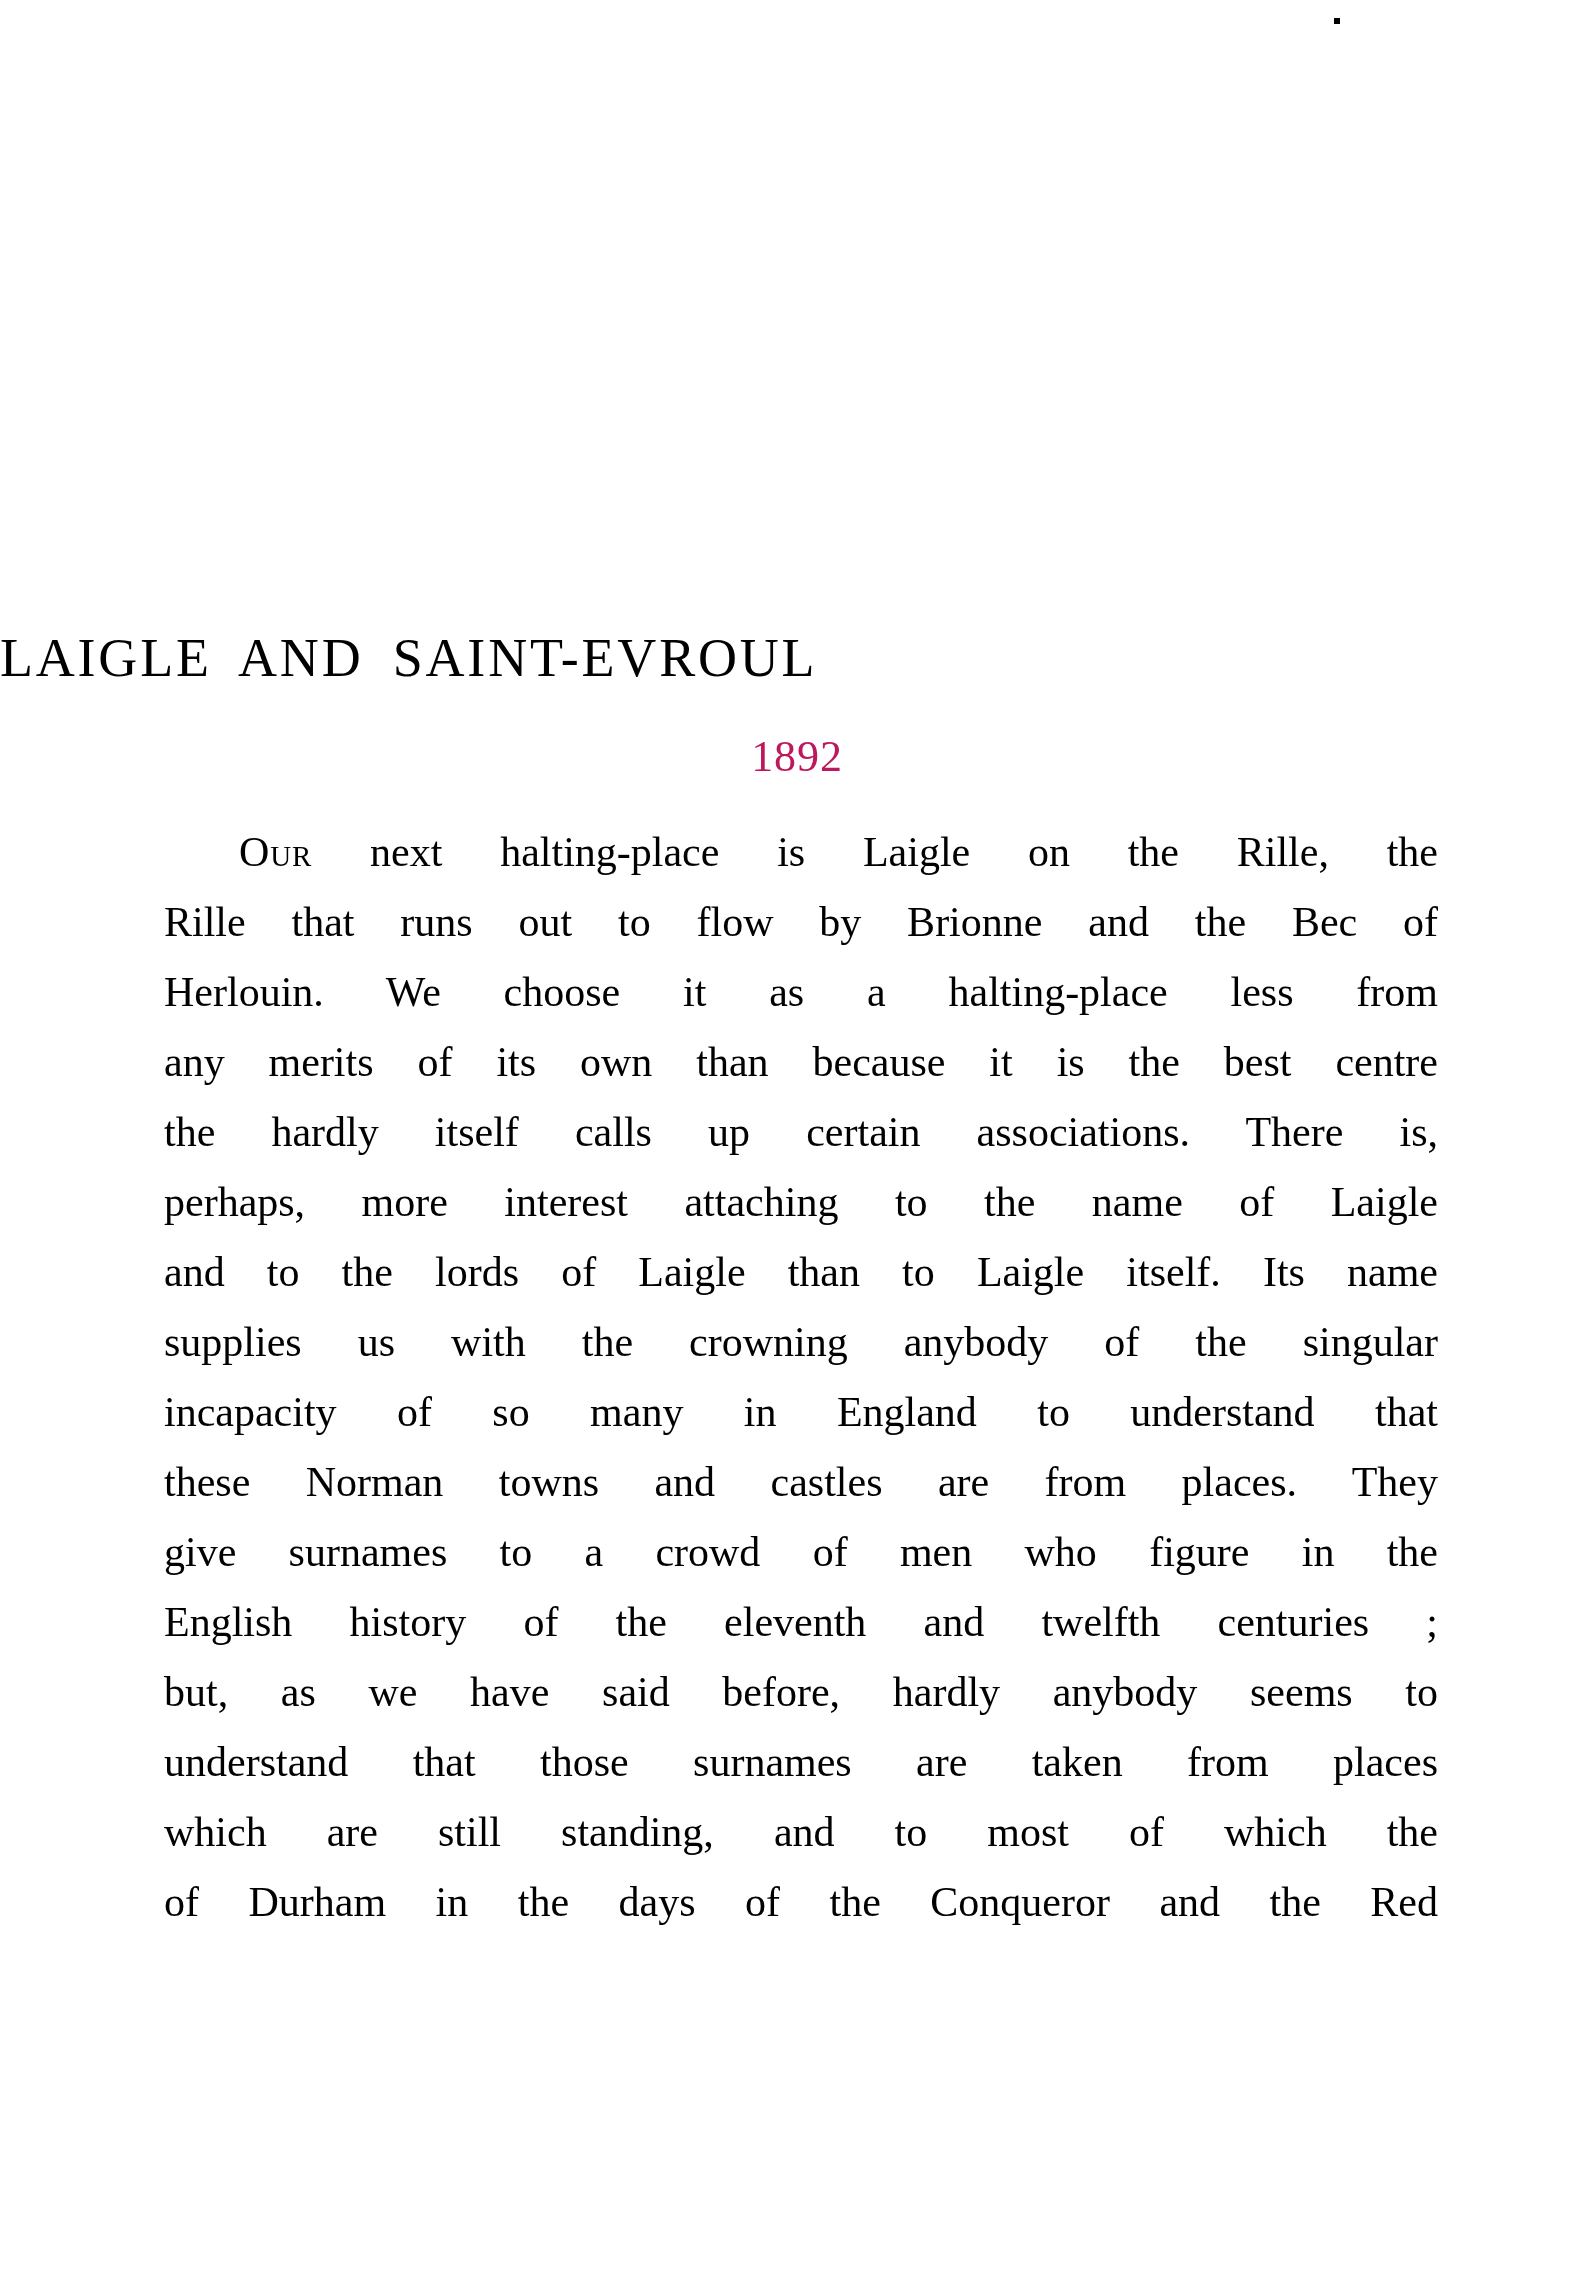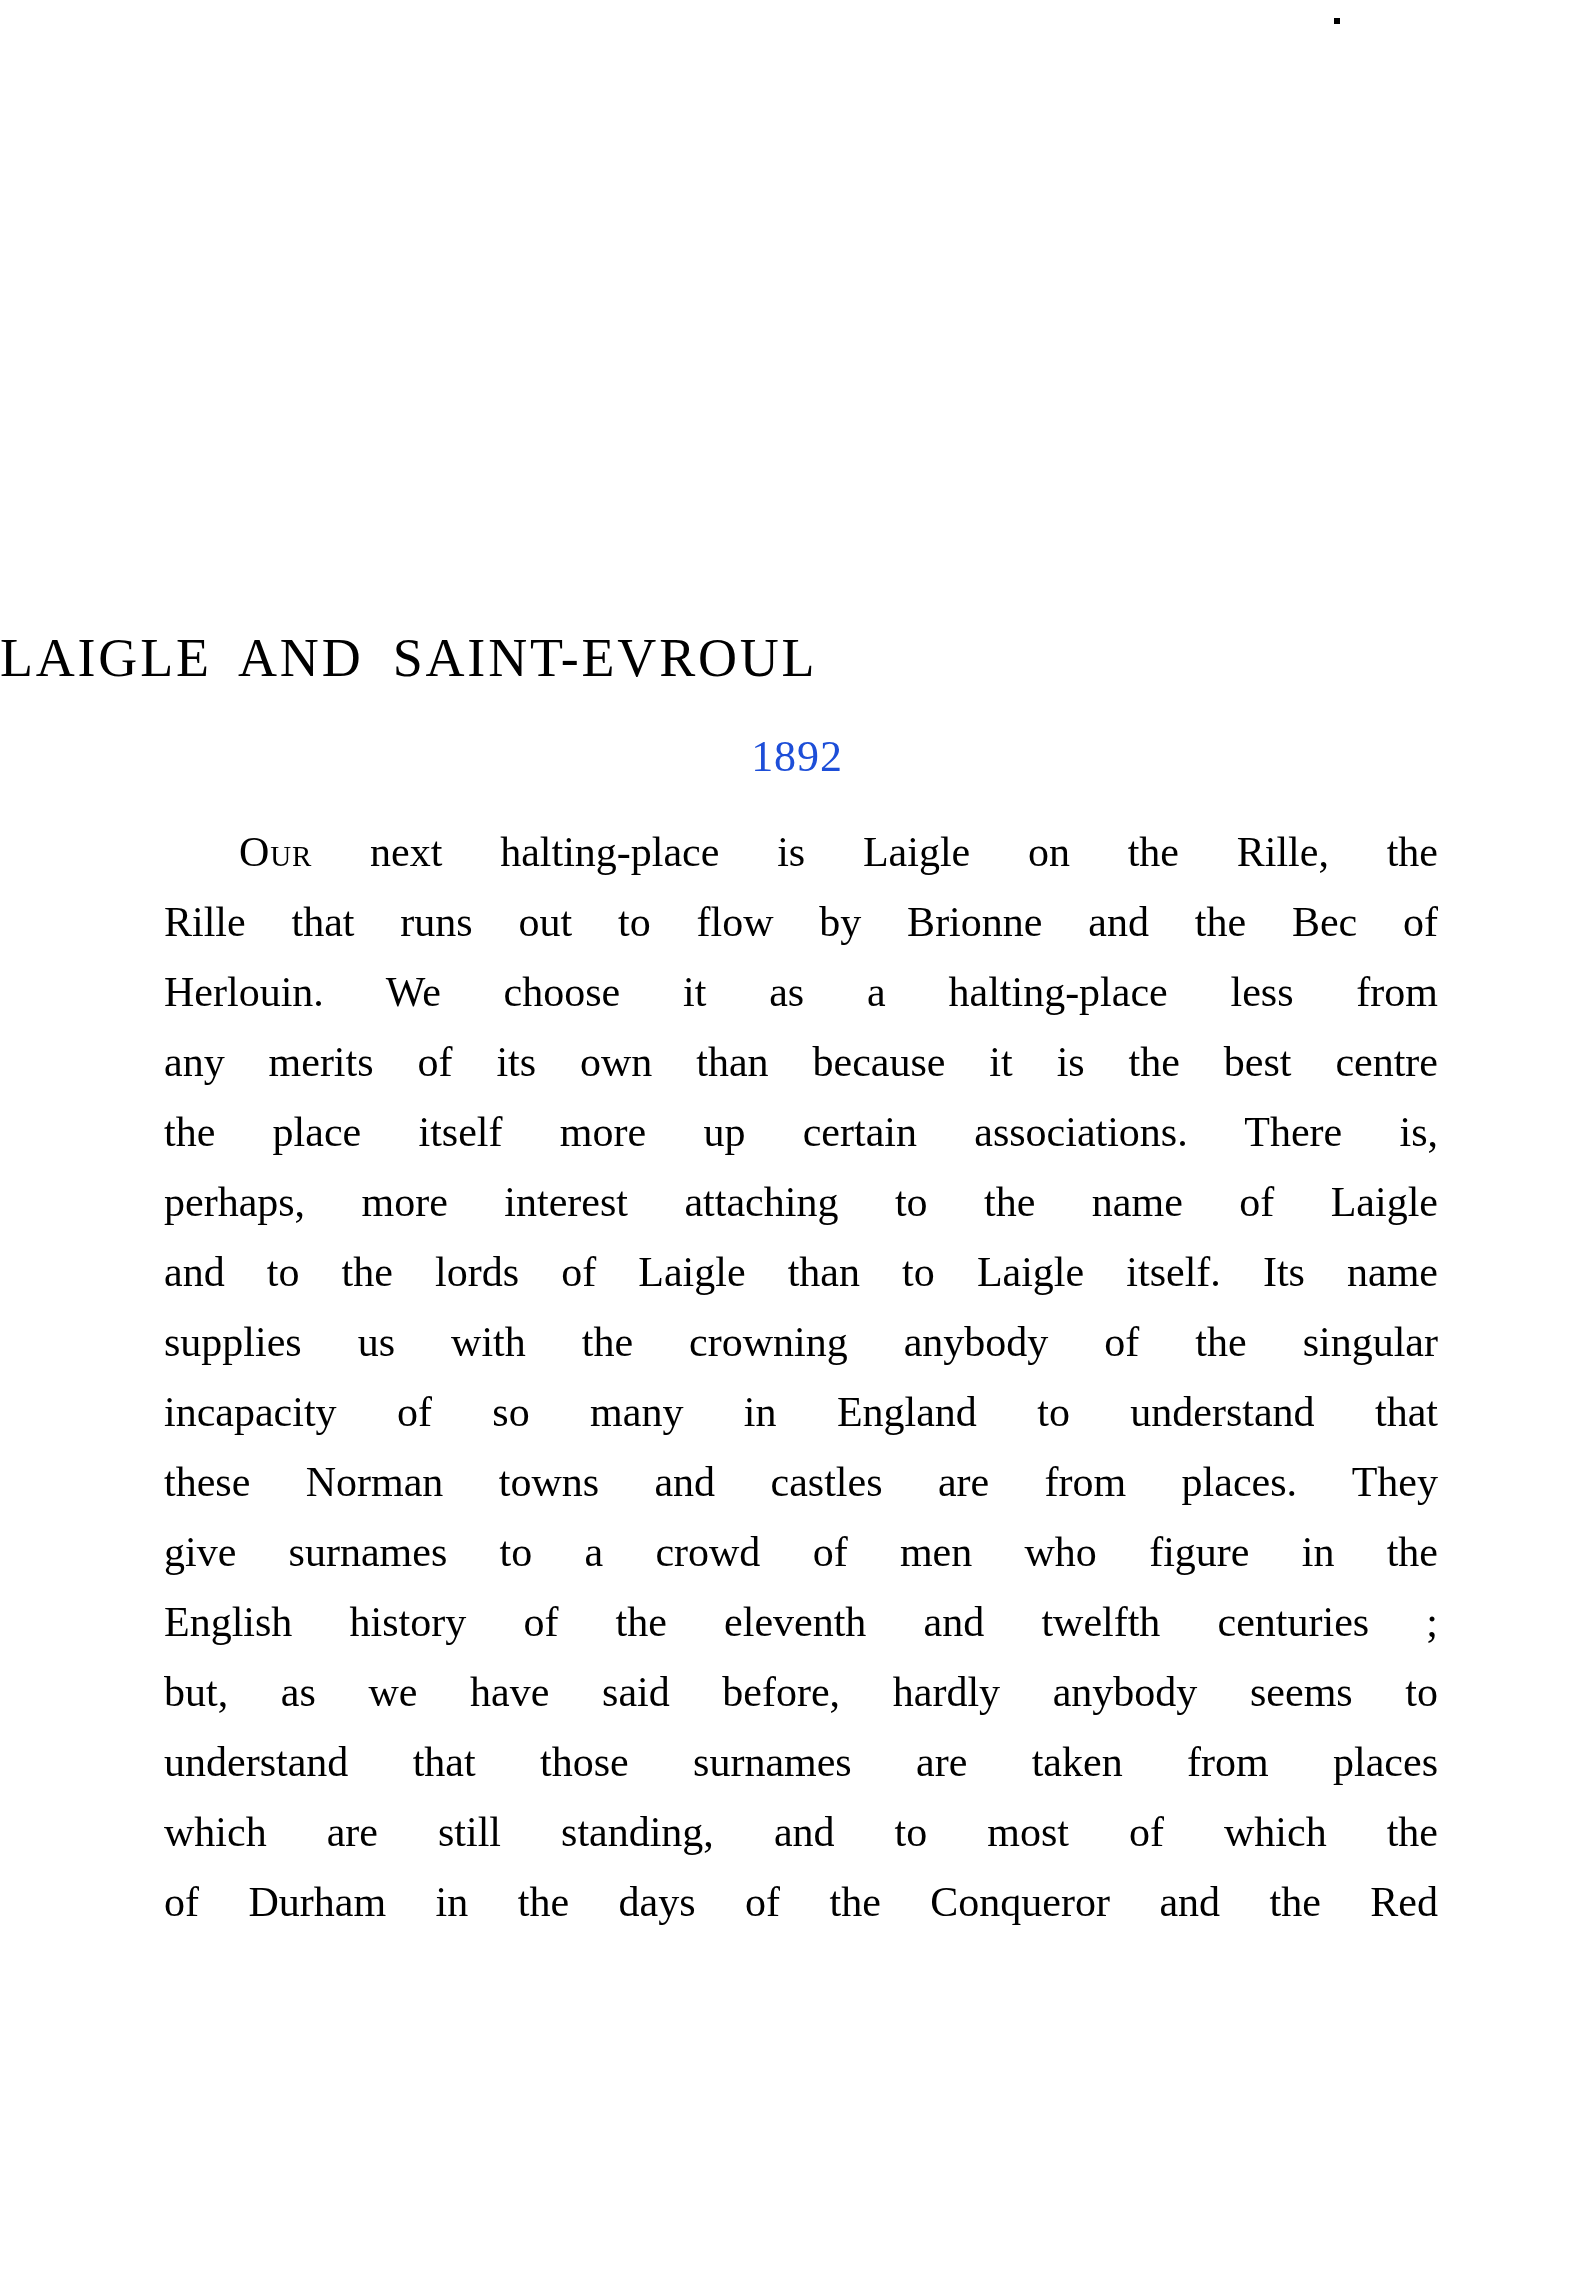--- a/index.html
+++ b/index.html
@@ -40,21 +40,21 @@
   }
   .year {
     position: absolute;
     top: 735px;
     left: 0;
     width: 100%;
     text-align: center;
     font-size: 44px;
     line-height: 1;
     letter-spacing: 0.9px;
-    color: #1d4ed8;
+    color: #be185d;
   }
   .body-block {
     position: absolute;
     top: 817px;
     left: 164px;
     width: 1274px;
     font-size: 42px;
     line-height: 70px;
     color: #000000;
   }
@@ -81,21 +81,21 @@
 
   <h1 class="title">LAIGLE AND SAINT-EVROUL</h1>
 
   <div class="year">1892</div>
 
   <div class="body-block">
     <div class="line indent"><span class="smallcaps">Our</span> <span>next halting-place is Laigle on the Rille, the</span></div>
     <div class="line">Rille that runs out to flow by Brionne and the Bec of</div>
     <div class="line">Herlouin.  We choose it as a halting-place less from</div>
     <div class="line">any merits of its own than because it is the best centre</div>
-    <div class="line">the place itself more up certain associations.  There is,</div>
+    <div class="line">the hardly itself calls up certain associations.  There is,</div>
     <div class="line">perhaps, more interest attaching to the name of Laigle</div>
     <div class="line">and to the lords of Laigle than to Laigle itself.  Its name</div>
     <div class="line">supplies us with the crowning anybody of the singular</div>
     <div class="line">incapacity of so many in England to understand that</div>
     <div class="line">these Norman towns and castles are from places.  They</div>
     <div class="line">give surnames to a crowd of men who figure in the</div>
     <div class="line">English history of the eleventh and twelfth centuries ;</div>
     <div class="line">but, as we have said before, hardly anybody seems to</div>
     <div class="line">understand that those surnames are taken from places</div>
     <div class="line">which are still standing, and to most of which the</div>

